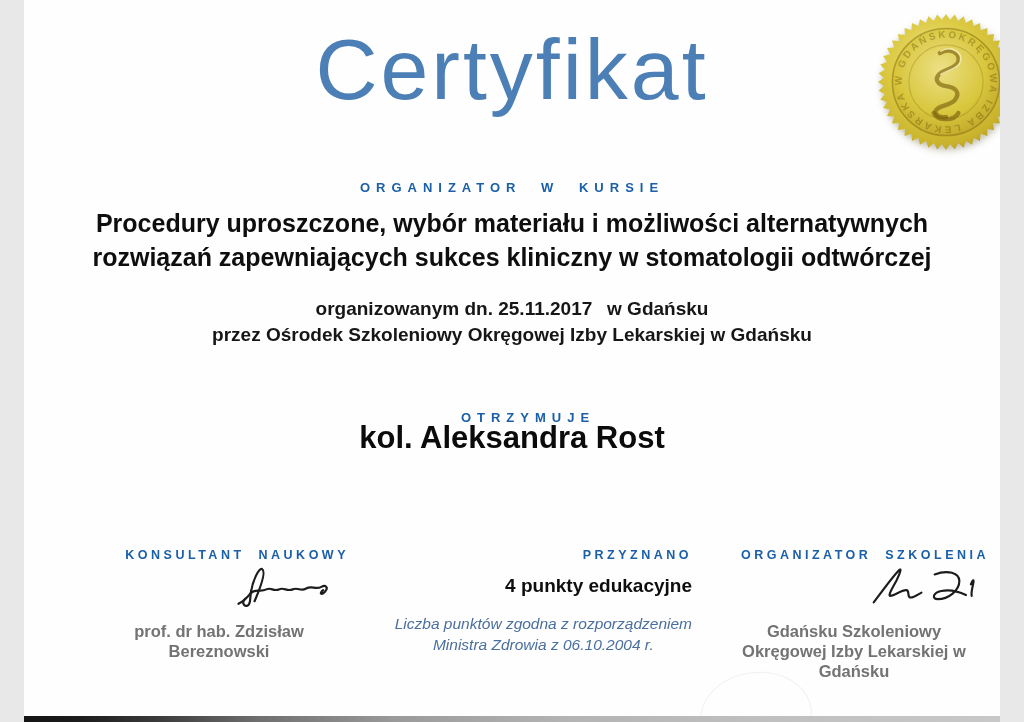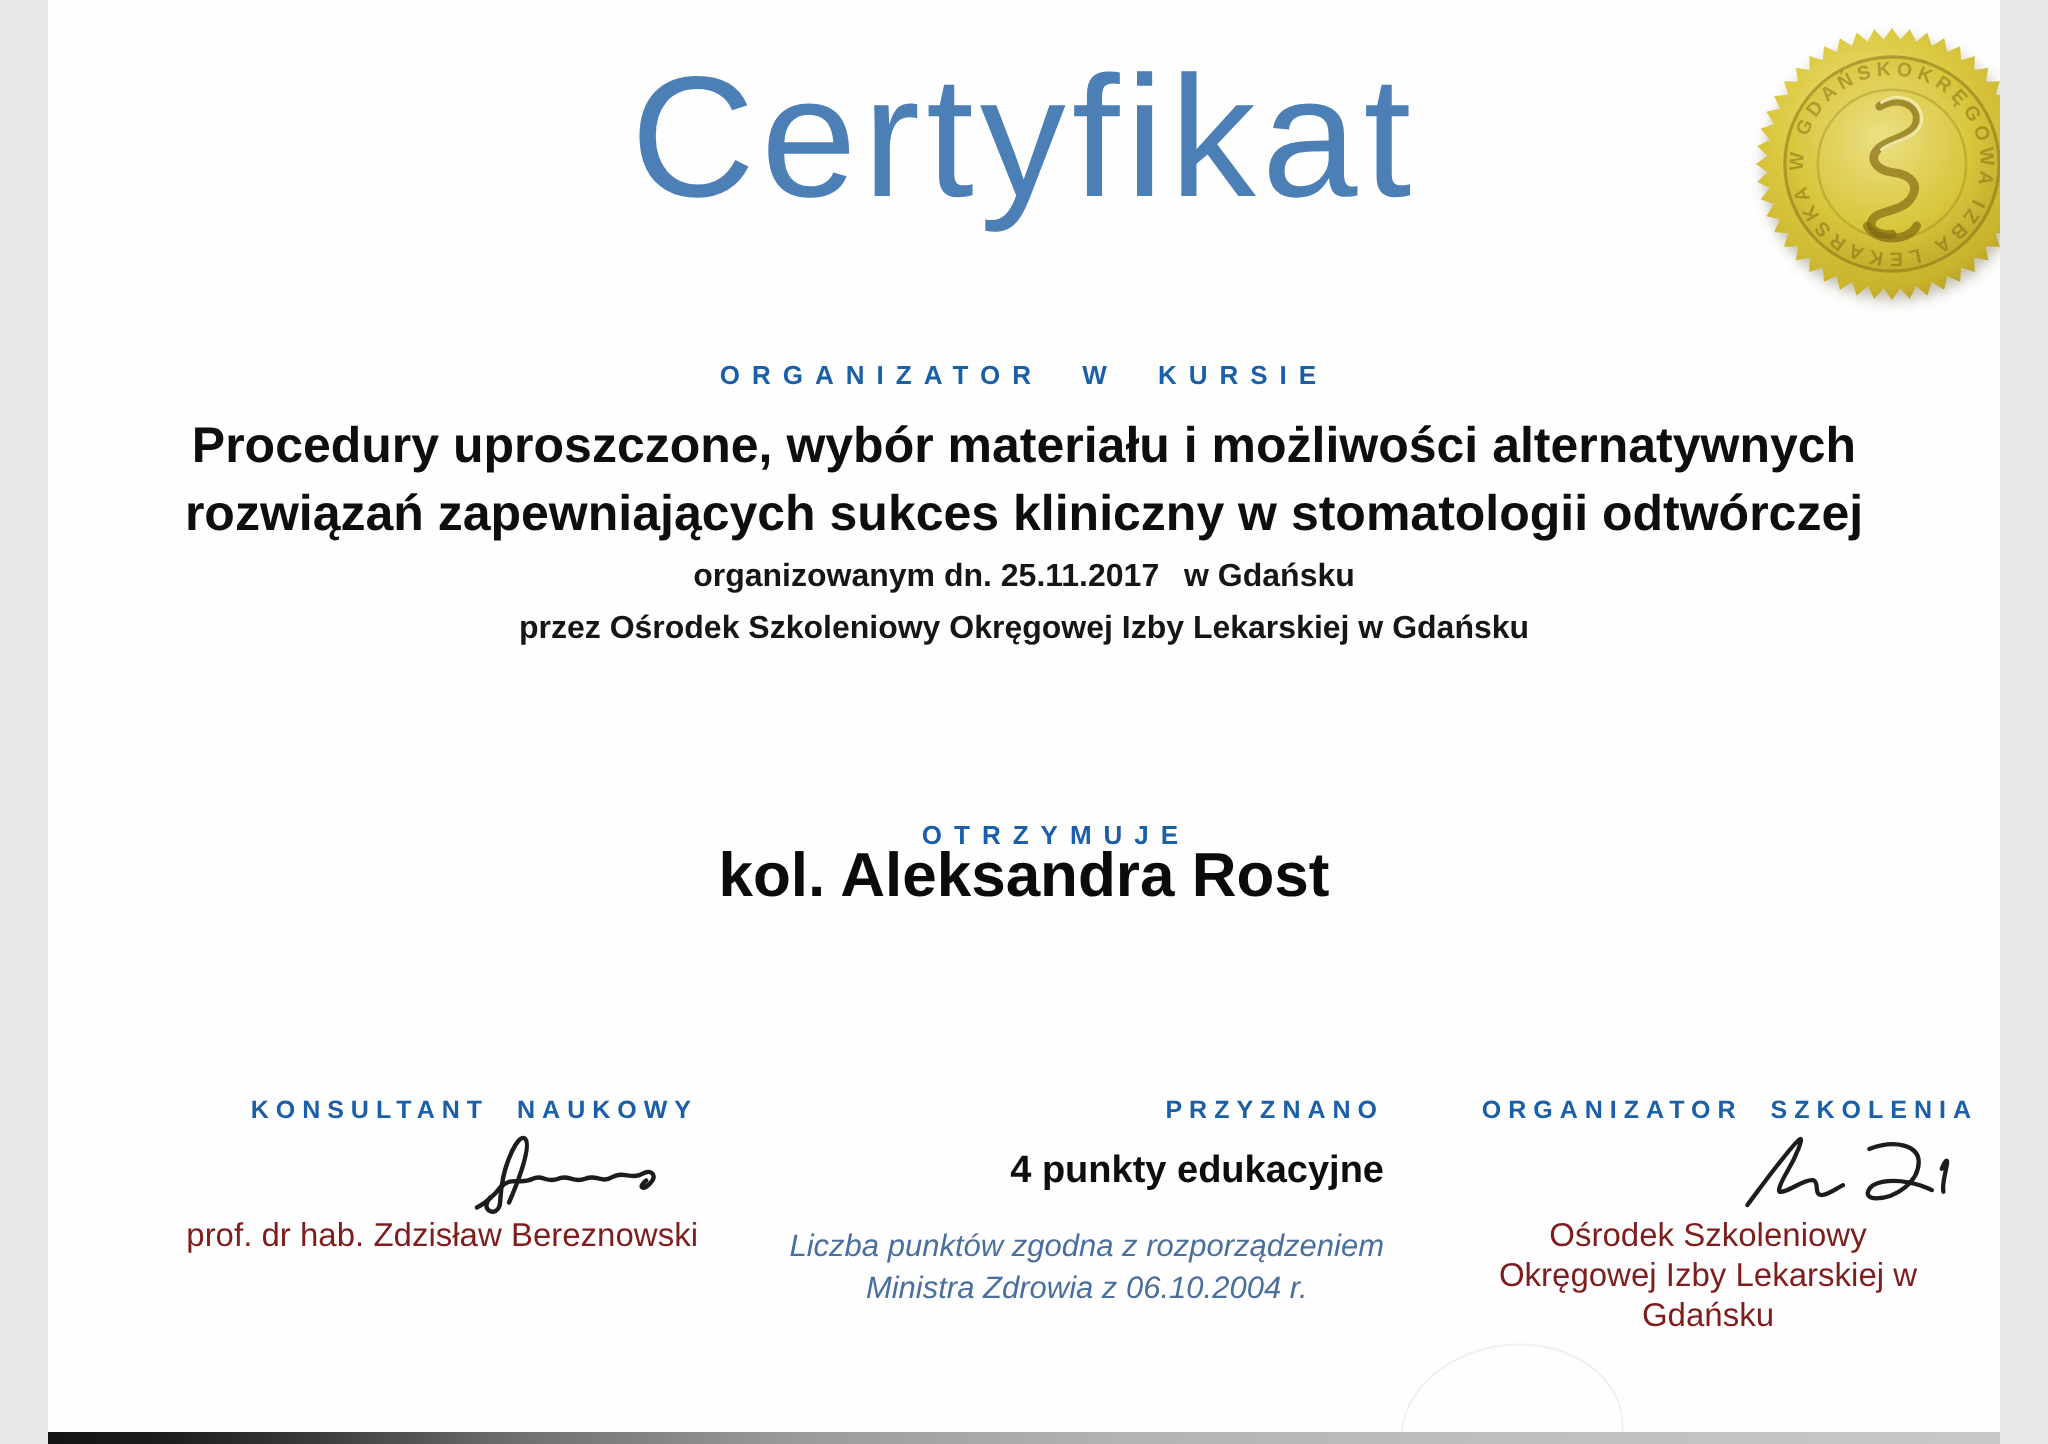--- a/index.html
+++ b/index.html
@@ -30,22 +30,22 @@
   }
   .subtitle{top:180px;}
   .course-title{
     top:206px;
     font-size:25px;
     line-height:34px;
     font-weight:700;
     color:#0e0e0e;
   }
   .org-lines{
-    top:276px;
-    font-size:16px;
+    top:296px;
+    font-size:19px;
     line-height:26px;
     font-weight:600;
     color:#161616;
   }
   .receives{top:410px;padding-left:16px;}
   .recipient{
     top:420px;
     font-size:31px;
     font-weight:700;
     color:#0b0b0b;
@@ -66,23 +66,24 @@
     font-size:12.5px;
     font-weight:700;
     letter-spacing:3.5px;
     word-spacing:7px;
     color:#1a5fa8;
   }
   .sig{height:44px;margin:2px 0 0 0;}
   .sig path{fill:none;stroke:#1c1c1c;stroke-width:2.6;stroke-linecap:round;stroke-linejoin:round;}
   .footer-name{
     font-size:16.5px;
-    font-weight:400;
+    font-weight:700;
     line-height:20px;
-    color:#7f1d1d;
+    color:#737373;
+    margin-top:13px;
   }
   .points{
     margin-top:13px;
     font-size:19px;
     font-weight:700;
     color:#0e0e0e;
   }
   .points-note{
     margin-top:16px;
     font-size:15.5px;
@@ -188,21 +189,21 @@
   </div>
 
   <div class="col col-organizer">
     <div class="col-heading">ORGANIZATOR SZKOLENIA</div>
     <svg class="sig" viewBox="0 0 170 52" width="140">
       <path d="M 30 46 C 42 30 58 8 62 6 C 64 5 60 16 54 26 C 50 33 48 38 50 38 C 56 38 64 30 70 31 C 74 32 70 40 75 40 C 79 40 84 36 88 34"></path>
       <path d="M 104 12 C 120 6 134 10 134 20 C 134 32 120 42 108 42 C 100 42 102 34 112 32 C 122 30 134 33 142 37"></path>
       <path d="M 148 24 C 150 19 152 17 151 22 C 150 28 148 34 149 38"></path>
     </svg>
     <div class="footer-name">
-      <div>Ośrodek Szkoleniowy</div>
+      <div>Gdańsku Szkoleniowy</div>
       <div>Okręgowej Izby Lekarskiej w Gdańsku</div>
     </div>
   </div>
 
   <div class="abs scan-smudge"></div>
   <div class="abs scan-line"></div>
   <div class="abs scan-edge-bottom"></div>
 
 </div>
 

